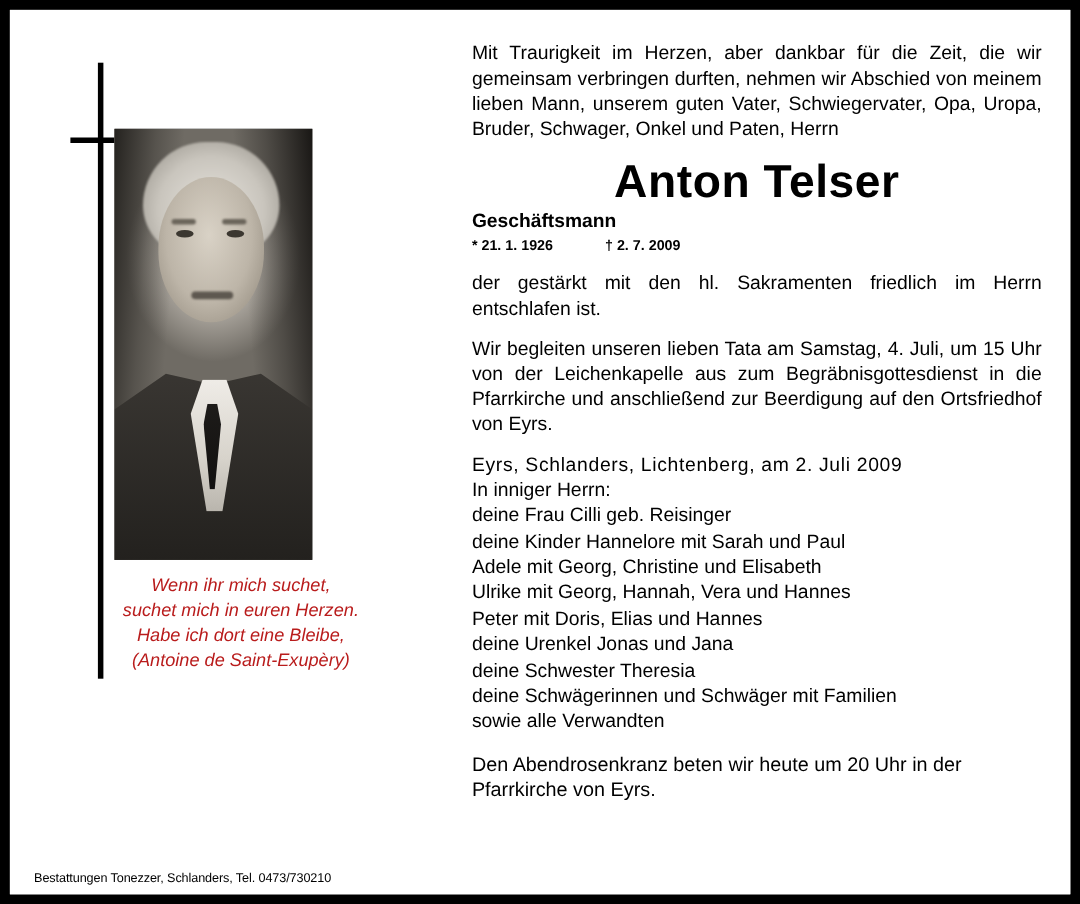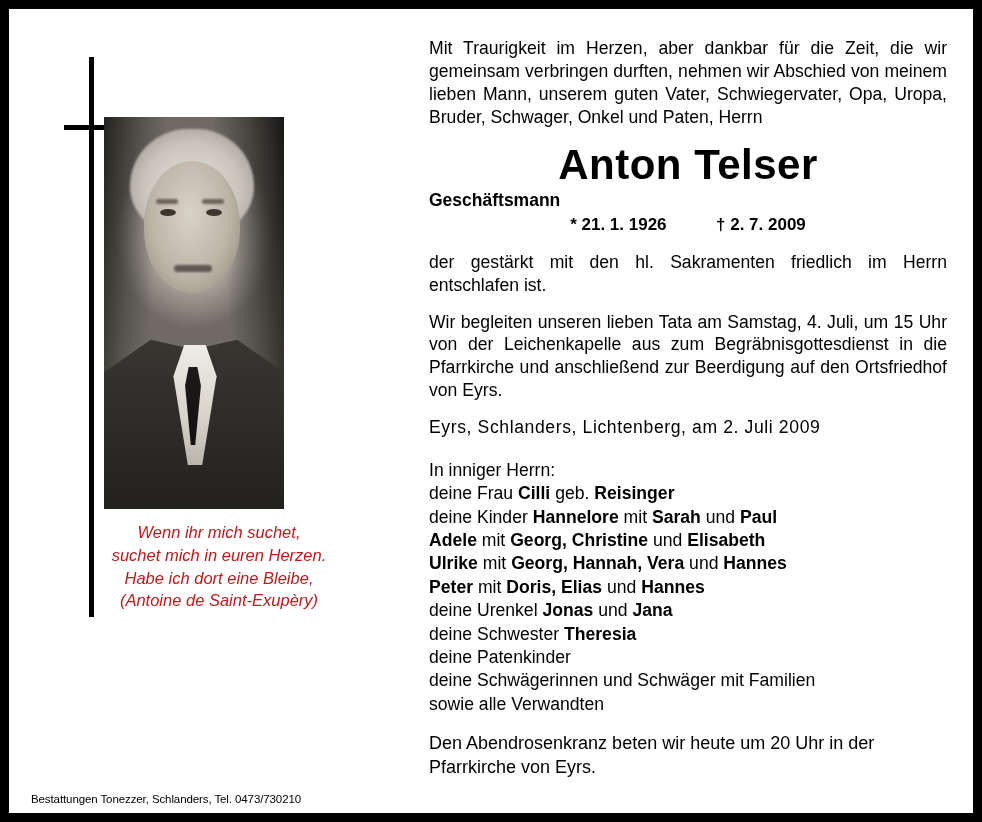--- a/index.html
+++ b/index.html
@@ -201,46 +201,46 @@
     margin: 8px 0 2px 0;
     line-height: 1.08;
   }
   .profession {
     text-align: left;
     font-size: 17.5px;
     font-weight: bold;
     margin: 0 0 4px 0;
   }
   .dates {
-    text-align: center;
-    font-size: 17px;
+    text-align: left;
+    font-size: 13px;
     font-weight: bold;
     margin: 0 0 16px 0;
   }
   .dates .gap { display: inline-block; width: 40px; }
 
   .places {
     font-size: 17.6px;
     letter-spacing: 0.6px;
-    margin: 0 0 20px 0;
+    margin: 0 0 0 0;
     line-height: 1.3;
   }
 
   .family-intro {
     font-size: 17.6px;
     line-height: 1.33;
     margin: 0;
   }
   .family-list {
     font-size: 17.6px;
     line-height: 1.33;
     margin: 0 0 16px 0;
   }
   .family-list div { white-space: nowrap; }
-  .family-list b { font-weight: bold; }
+  .family-list b { font-weight: normal; }
 
   .closing {
     font-size: 18px;
     line-height: 1.3;
     margin: 0;
   }
 </style>
 </head>
 <body>
 
@@ -301,21 +301,20 @@
       <p class="family-intro">In inniger Herrn:</p>
 
       <div class="family-list">
         <div>deine Frau <b>Cilli</b> geb. <b>Reisinger</b></div>
         <div>deine Kinder <b>Hannelore</b> mit <b>Sarah</b> und <b>Paul</b></div>
         <div><b>Adele</b> mit <b>Georg, Christine</b> und <b>Elisabeth</b></div>
         <div><b>Ulrike</b> mit <b>Georg, Hannah, Vera</b> und <b>Hannes</b></div>
         <div><b>Peter</b> mit <b>Doris, Elias</b> und <b>Hannes</b></div>
         <div>deine Urenkel <b>Jonas</b> und <b>Jana</b></div>
         <div>deine Schwester <b>Theresia</b></div>
-        <div>deine Patenkinder</div>
         <div>deine Schwägerinnen und Schwäger mit Familien</div>
         <div>sowie alle Verwandten</div>
       </div>
 
       <p class="closing">Den Abendrosenkranz beten wir heute um 20 Uhr in der Pfarrkirche von Eyrs.</p>
     </div>
 
   </div>
 </div>
 

